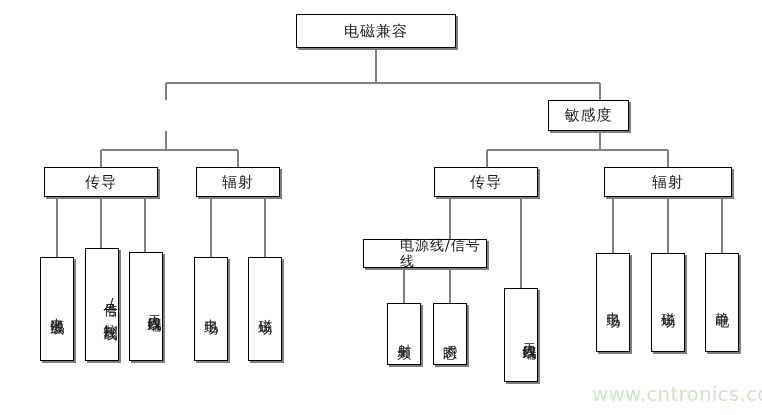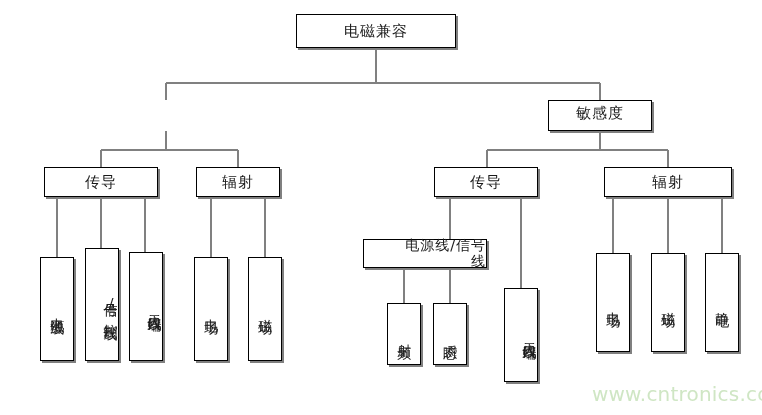--- a/index.html
+++ b/index.html
@@ -11,21 +11,20 @@
   #diagram{position:absolute;left:0;top:0;width:762px;height:415px;}
   .edges{position:absolute;left:0;top:0;width:762px;height:415px;pointer-events:none;}
   .node{
     position:absolute;box-sizing:border-box;
     background:#ffffff;border:1px solid #000000;
     display:flex;align-items:center;justify-content:center;
     color:#1a1a1a;line-height:1.12;
   }
   .node.shadow{
     box-shadow:2px 2px 0 0 #808080;
-    text-align:right;
   }
   .node.horiz{font-size:15px;letter-spacing:1px;}
   .node.vert{
     writing-mode:vertical-rl;text-orientation:upright;
     font-size:14px;letter-spacing:1.5px;padding:6px 0;
     align-items:flex-start;justify-content:center;
   }
   .node.vert.center{align-items:center;}
   .node.small{font-size:14px;padding-left:36px;}
   .watermark{
@@ -74,21 +73,21 @@
       <path d="M613,197 L613,253"></path>
       <path d="M668,197 L668,253"></path>
       <path d="M722,197 L722,253"></path>
     </g>
   </svg>
 
   <div class="node horiz shadow" style="left:296px;top:14px;width:160px;height:34px;">
     <span>电磁兼容</span>
   </div>
 
-  <div class="node horiz shadow" style="left:548px;top:100px;width:104px;height:31px;font-family:Liberation Mono, monospace;">
+  <div class="node horiz shadow" style="left:548px;top:100px;width:81px;height:31px;">
     <span>敏感度</span>
   </div>
 
   <div class="node horiz shadow" style="left:44px;top:167px;width:114px;height:30px;">
     <span>传导</span>
   </div>
   <div class="node horiz shadow" style="left:196px;top:167px;width:84px;height:30px;">
     <span>辐射</span>
   </div>
   <div class="node horiz shadow" style="left:434px;top:167px;width:104px;height:30px;">

